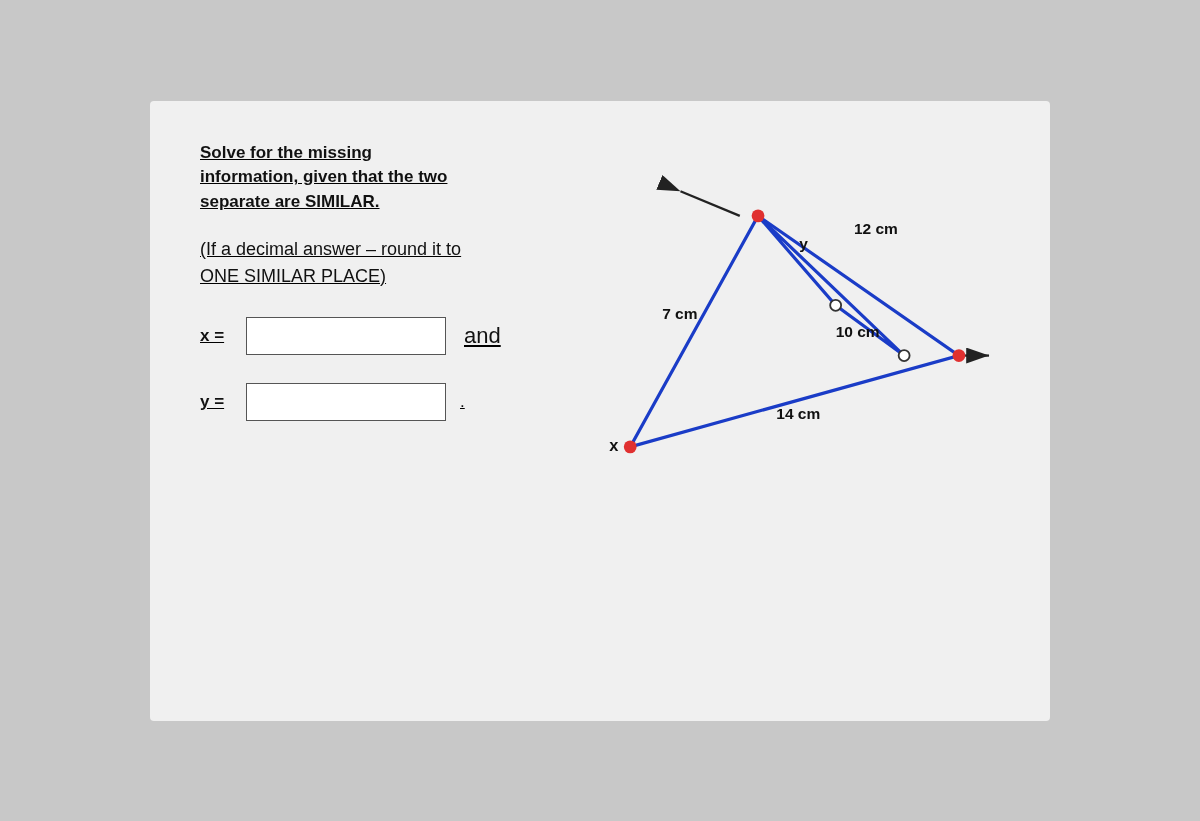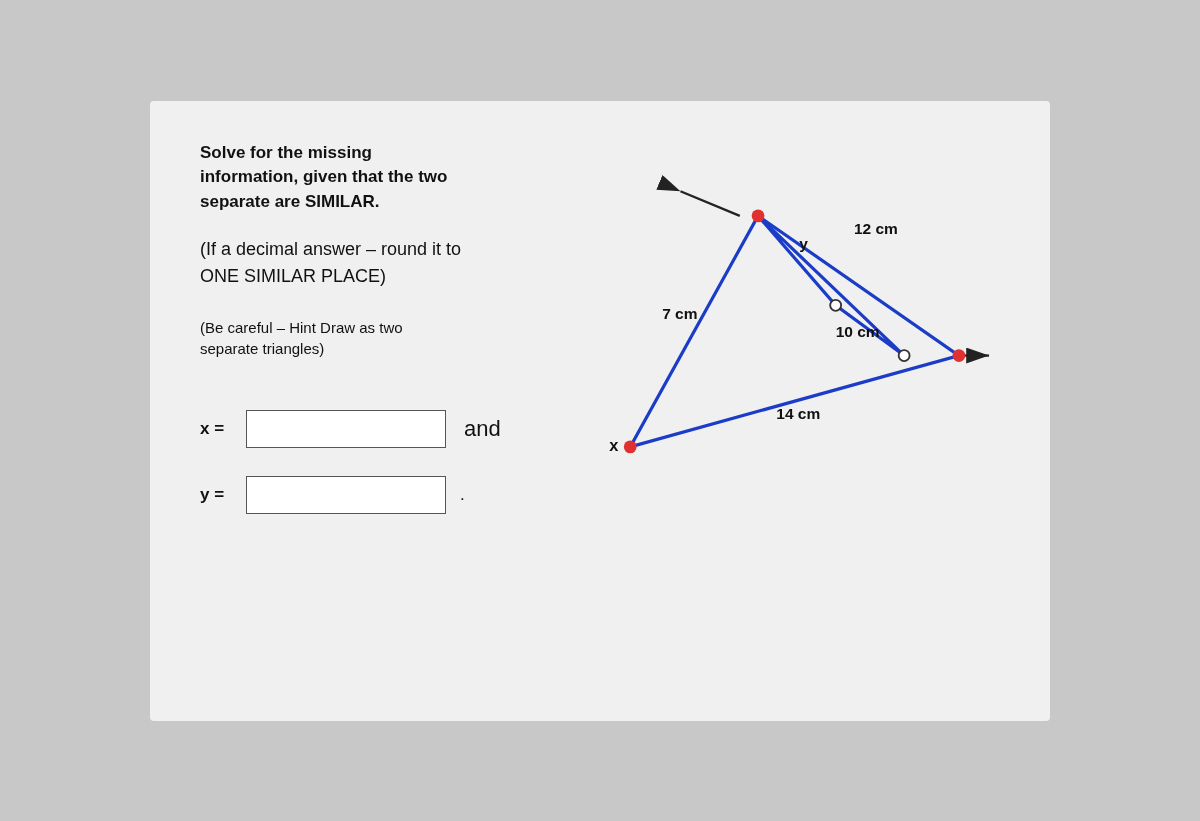--- a/index.html
+++ b/index.html
@@ -21,20 +21,21 @@
       padding: 40px 50px;
       display: flex;
       flex-direction: row;
       gap: 20px;
       position: relative;
     }
 
     .left-panel {
       width: 360px;
       flex-shrink: 0;
+      text-decoration: underline;
     }
 
     .problem-text {
       font-size: 17px;
       font-weight: bold;
       line-height: 1.45;
       color: #111;
       margin-bottom: 22px;
     }
 
@@ -113,24 +114,20 @@
       <span>Solve for the missing</span><br>
       <span>information, given that the two</span><br>
       <span>separate are SIMILAR.</span>
     </div>
 
     <div class="hint-text">
       <span>(If a decimal answer – round it to</span><br>
       <span>ONE SIMILAR PLACE)</span>
     </div>
     <br>
-    <div class="hint-text2">
-      <span>(Be careful – Hint Draw as two</span><br>
-      <span>separate triangles)</span>
-    </div>
 
     
     <div class="answer-row">
       <span class="answer-label">x =</span>
       <input class="answer-input" type="text" style="">
       <span class="and-label">and</span>
     </div>
 
     
     <div class="answer-row">

